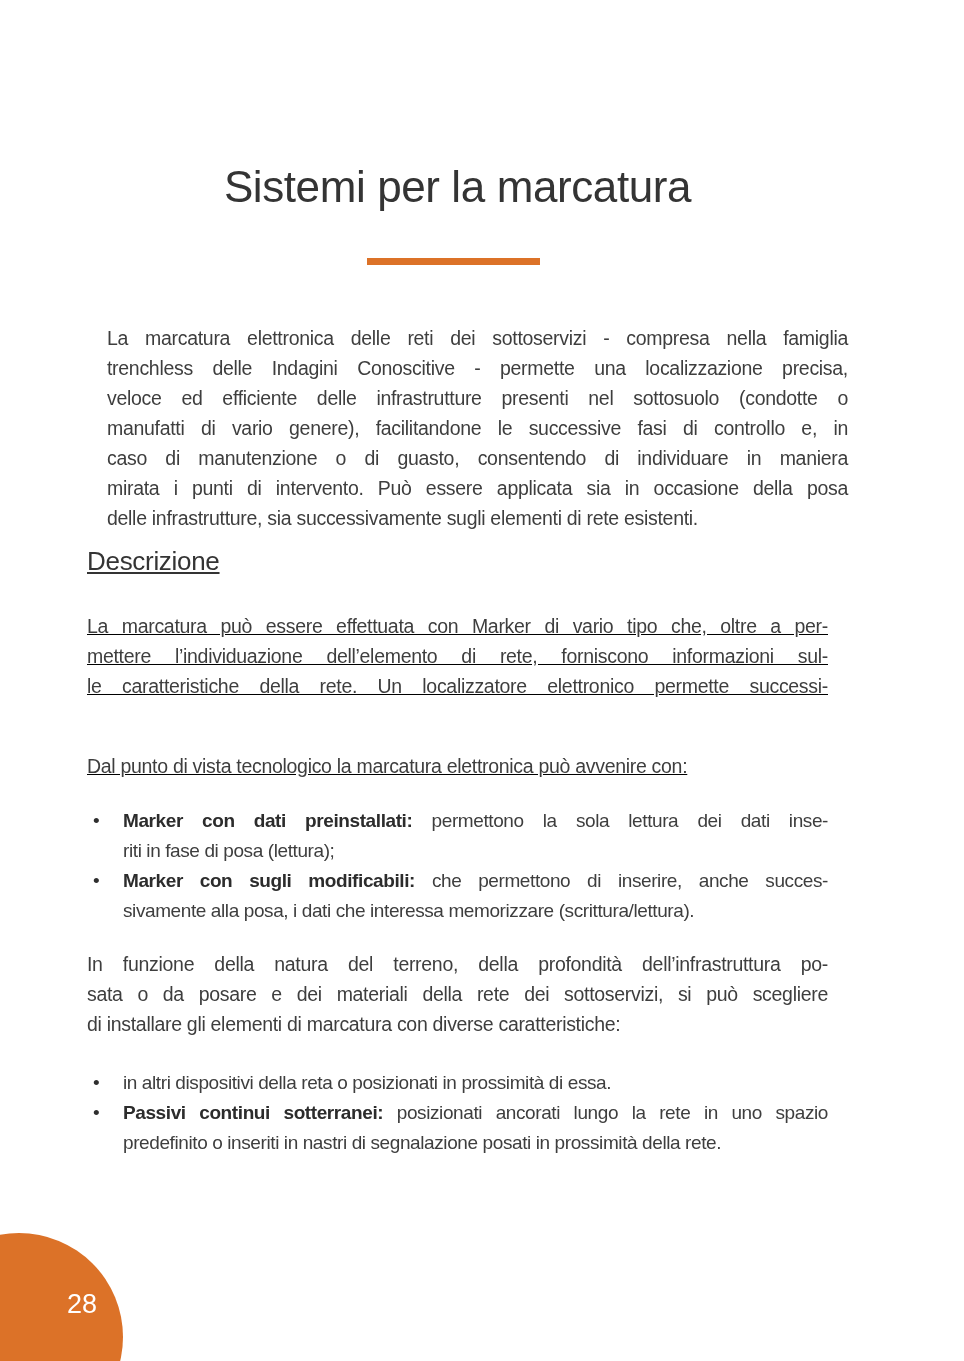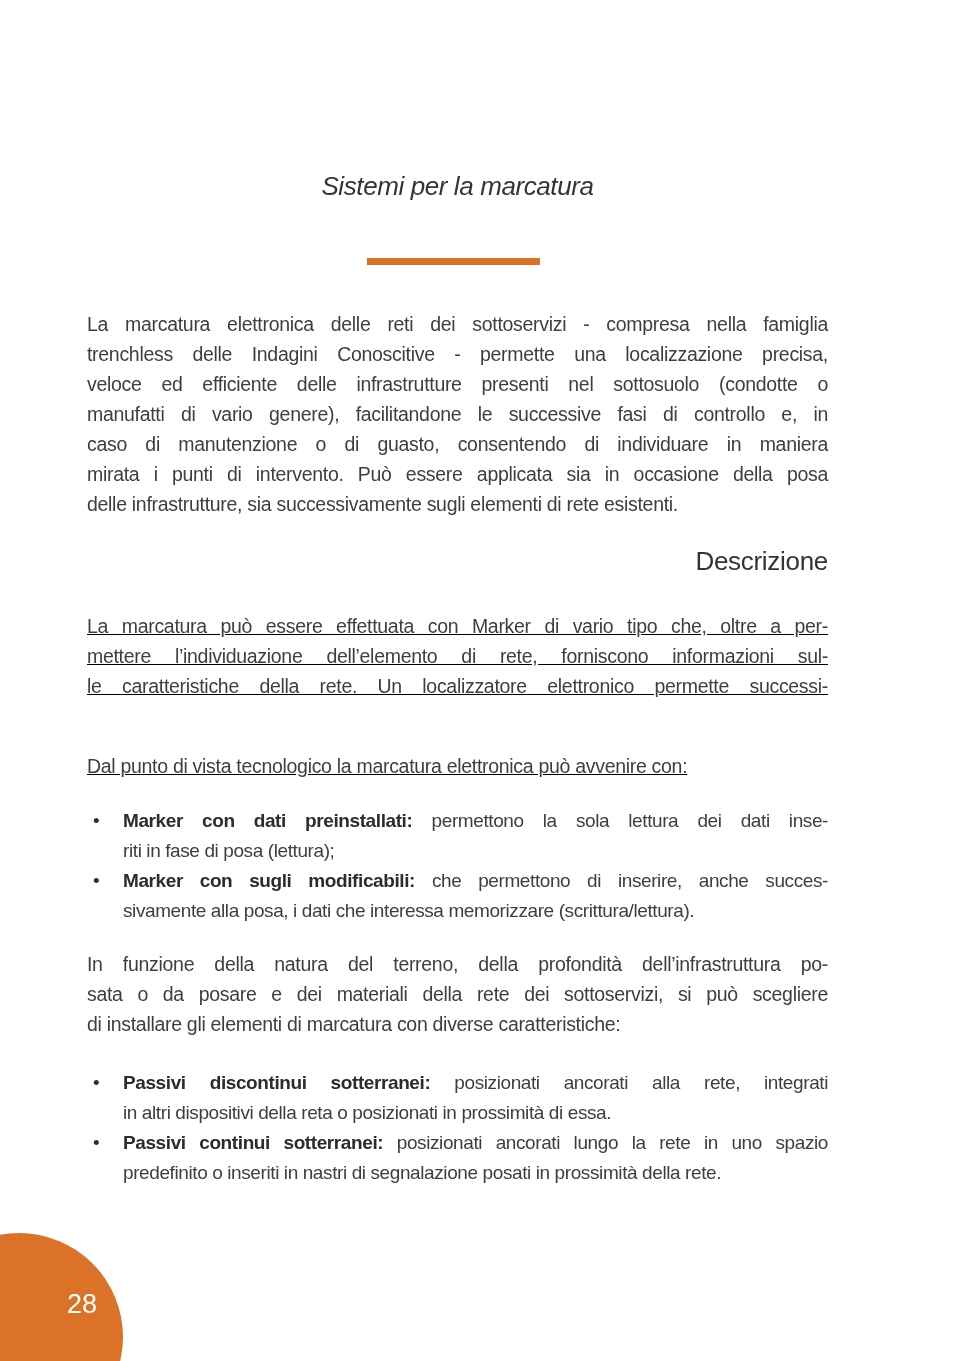--- a/index.html
+++ b/index.html
@@ -24,58 +24,58 @@
     left: 87px;
     width: 741px;
   }
   
   .title {
     top: 164px;
     text-align: center;
     color: #343434;
   }
   .title-line {
-    font-size: 26px;
+    font-size: 44px;
     line-height: 45px;
     letter-spacing: -0.4px;
     font-weight: 400;
-    font-style: italic;
   }
   .title-underline {
     position: absolute;
     left: 367px;
     top: 258px;
     width: 173px;
     height: 7px;
     background: #DC7228;
   }
   
   .section-heading {
     top: 544px;
-    text-align: right;
+    text-align: left;
     font-size: 26px;
     line-height: 34px;
     color: #343434;
     letter-spacing: -0.3px;
+    text-decoration: underline;
   }
   
   .line {
     font-size: 19.5px;
     line-height: 30px;
     letter-spacing: -0.3px;
     color: #3E3E3E;
   }
   .j {
     text-align: justify;
     text-align-last: justify;
   }
   .last {
     text-align-last: left;
   }
-  .p-intro   { top: 309px; }
+  .p-intro   { top: 323px; margin-left: 20px; }
   .p-desc    { top: 611px; text-decoration: underline; }
   .p-tech    { top: 751px; text-decoration: underline; }
   .ul-marker { top: 806px; }
   .p-install { top: 949px; }
   .ul-passive{ top: 1068px; }
   
   .bullet {
     position: relative;
     padding-left: 36px;
   }
@@ -164,21 +164,20 @@
 
   <div class="col p-install">
     <div class="line j">In funzione della natura del terreno, della profondità dell’infrastruttura po-</div>
     <div class="line j">sata o da posare e dei materiali della rete dei sottoservizi, si può scegliere</div>
     <div class="line j last">di installare gli elementi di marcatura con diverse caratteristiche:</div>
   </div>
 
   <div class="col ul-passive">
     <div class="bullet">
       <span class="dot">•</span>
-      <div class="line j"><b>Passivi discontinui sotterranei:</b><span> posizionati ancorati alla rete, integrati</span></div>
       <div class="line j last">in altri dispositivi della reta o posizionati in prossimità di essa.</div>
     </div>
     <div class="bullet">
       <span class="dot">•</span>
       <div class="line j"><b>Passivi continui sotterranei:</b><span> posizionati ancorati lungo la rete in uno spazio</span></div>
       <div class="line j last">predefinito o inseriti in nastri di segnalazione posati in prossimità della rete.</div>
     </div>
   </div>
 
   <div class="page-circle"></div>

